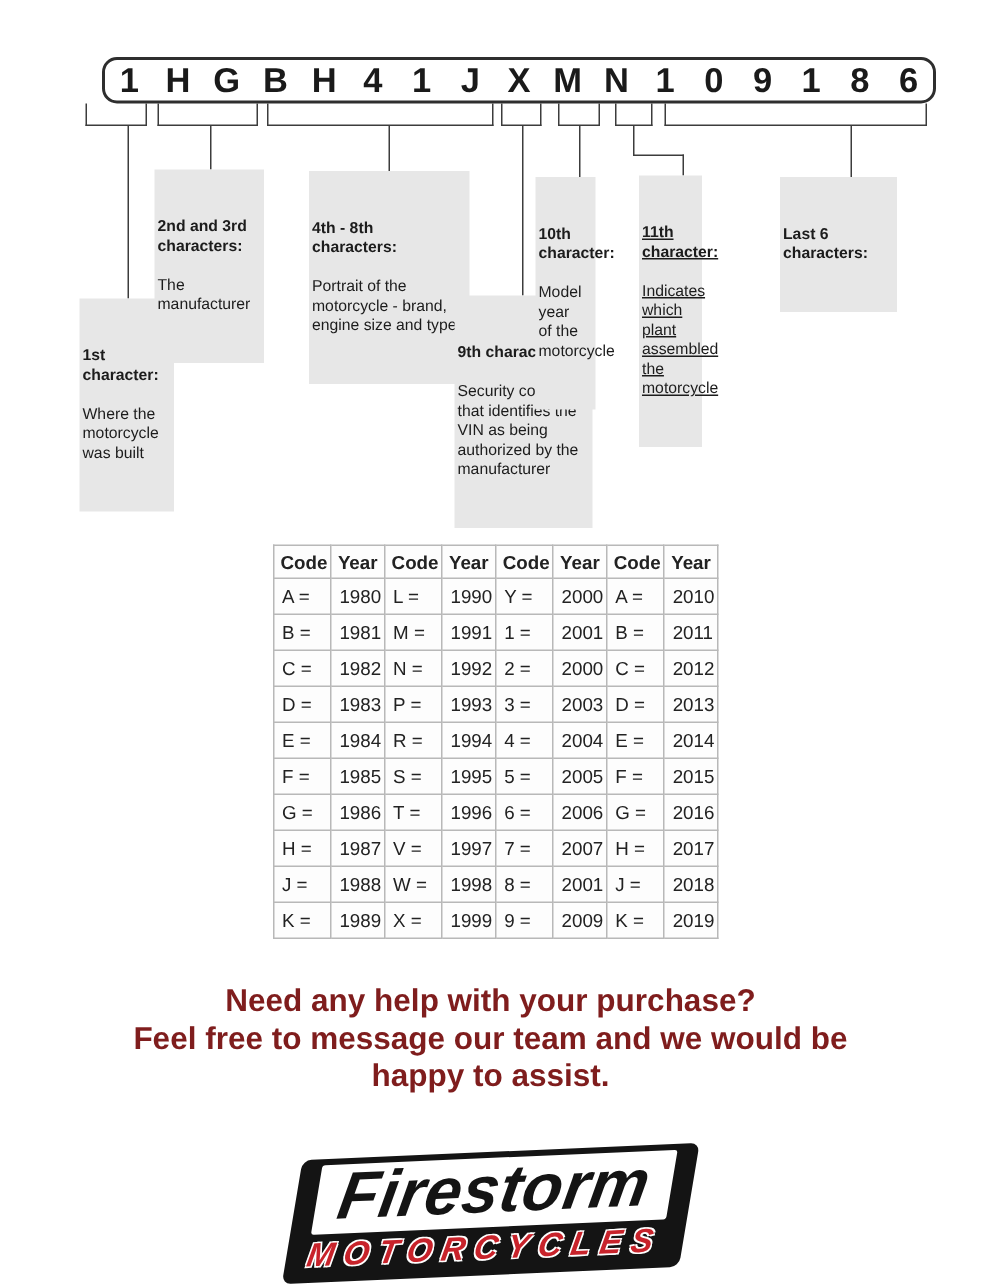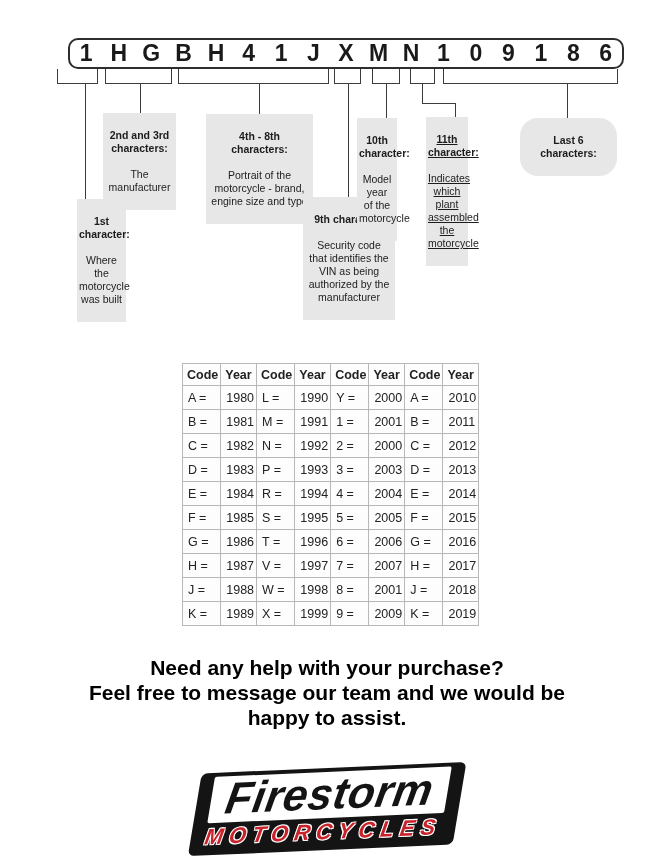--- a/index.html
+++ b/index.html
@@ -17,22 +17,22 @@
 
   .bracket {
     position: absolute; top: 69px; height: 15px;
     border-left: 1px solid #3c3c3c; border-right: 1px solid #3c3c3c; border-bottom: 1px solid #3c3c3c;
   }
   .vline { position: absolute; width: 1px; background: #3c3c3c; }
   .hline { position: absolute; height: 1px; background: #3c3c3c; }
 
   .callout {
     position: absolute; background: #e7e7e7; color: #1c1c1c;
-    text-align: center; font-size: 10.5px; line-height: 13px;
-    padding: 3px 2px; white-space: pre-line;
+    font-size: 10.5px; line-height: 13px;
+    padding: 19px 2px; white-space: pre-line;
   }
   .co-title { display: block; font-weight: bold; }
   .co-body { display: block; }
 
   .source {
     position: absolute; left: 55px; top: 297px;
     font-size: 11.5px; color: #111; white-space: pre-wrap;
   }
 
   
@@ -43,21 +43,21 @@
   .year-table th, .year-table td {
     border: 1px solid #b8b8b8; text-align: left; vertical-align: middle;
   }
   .year-table th { font-weight: bold; padding: 3px 2px 3px 4px; height: 22px; margin-left: 15px; }
   .year-table td { padding: 4px 2px 4px 5px; height: 24px; }
   .col-code { width: 38px; } .col-year { width: 32px; }
 
   
   .help {
     position: absolute; left: 0; top: 655px; width: 100%;
-    text-align: center; font-size: 21px; font-weight: bold; color: #000000;
+    text-align: center; font-size: 21px; font-weight: bold; color: #7f1d1d;
     line-height: 25px; white-space: pre-line;
   }
 
   
   .logo-wrap {
     position: absolute; top: 768px; left: 50%;
     transform: translateX(-50%) rotate(-2.5deg);
   }
   .logo-badge {
     background: #141414; padding: 4px 14px 6px; border-radius: 6px;
@@ -111,21 +111,21 @@
   <div class="vline" style="left:85px;top:84px;height:115px;"></div>
   <div class="vline" style="left:140px;top:84px;height:29px;"></div>
   <div class="vline" style="left:259px;top:84px;height:30px;"></div>
   <div class="vline" style="left:348px;top:84px;height:113px;"></div>
   <div class="vline" style="left:386px;top:84px;height:34px;"></div>
   <div class="vline" style="left:422px;top:84px;height:20px;"></div>
   <div class="hline" style="left:422px;top:103px;width:34px;"></div>
   <div class="vline" style="left:455px;top:103px;height:14px;"></div>
   <div class="vline" style="left:567px;top:84px;height:34px;"></div>
 
-  <div class="callout" style="left:53px;top:199px;width:49px;margin-left:24px;">
+  <div class="callout" style="left:53px;top:199px;width:63px;">
     <span class="co-title">1st
 character:</span>
     <span class="co-body">Where the
 motorcycle
 was built</span>
   </div>
   <div class="callout" style="left:103px;top:113px;width:73px;">
     <span class="co-title">2nd and 3rd
 characters:</span>
     <span class="co-body">The
@@ -155,21 +155,21 @@
   </div>
   <div class="callout" style="left:426px;top:117px;width:42px;text-decoration:underline;">
     <span class="co-title">11th
 character:</span>
     <span class="co-body">Indicates
 which plant
 assembled
 the
 motorcycle</span>
   </div>
-  <div class="callout" style="left:520px;top:118px;width:97px;border-radius:18px;">
+  <div class="callout" style="left:520px;top:118px;width:78px;">
     <span class="co-title">Last 6
 characters:</span>
   </div>
 
 
   <table class="year-table">
     <colgroup>
       <col class="col-code">
         <col class="col-year">
         <col class="col-code">

